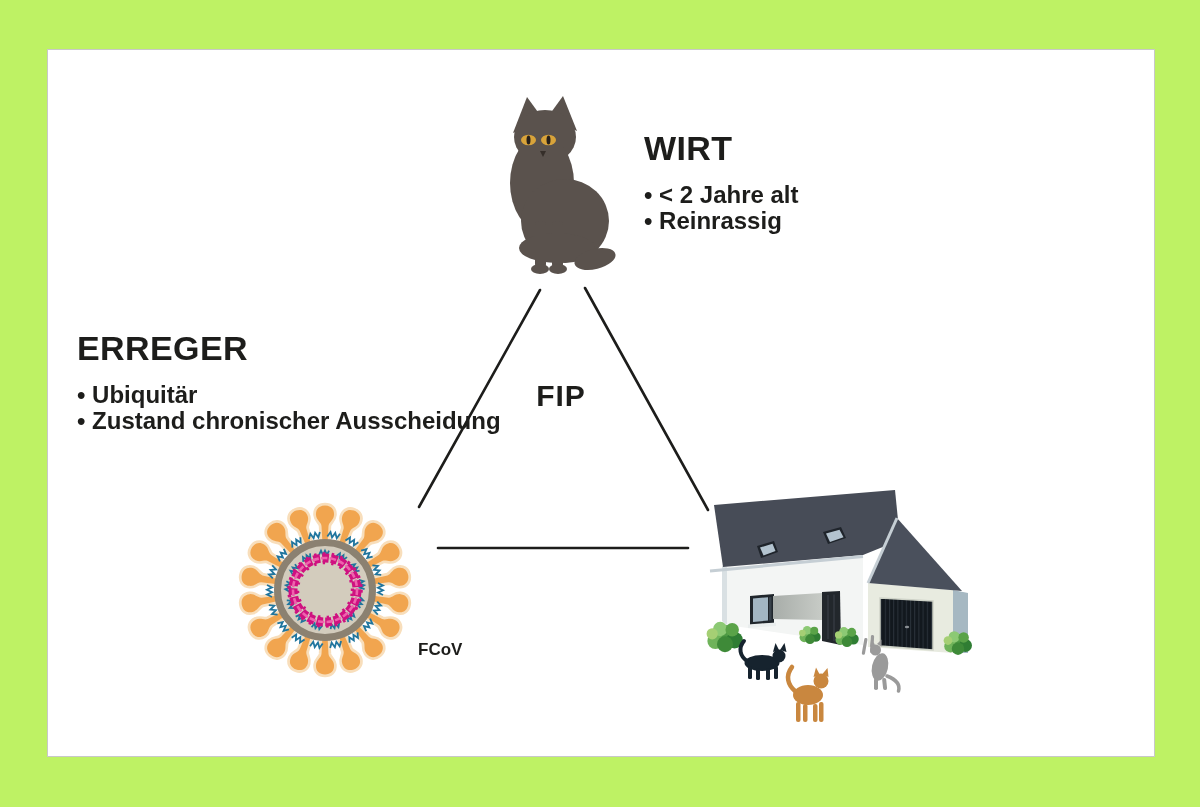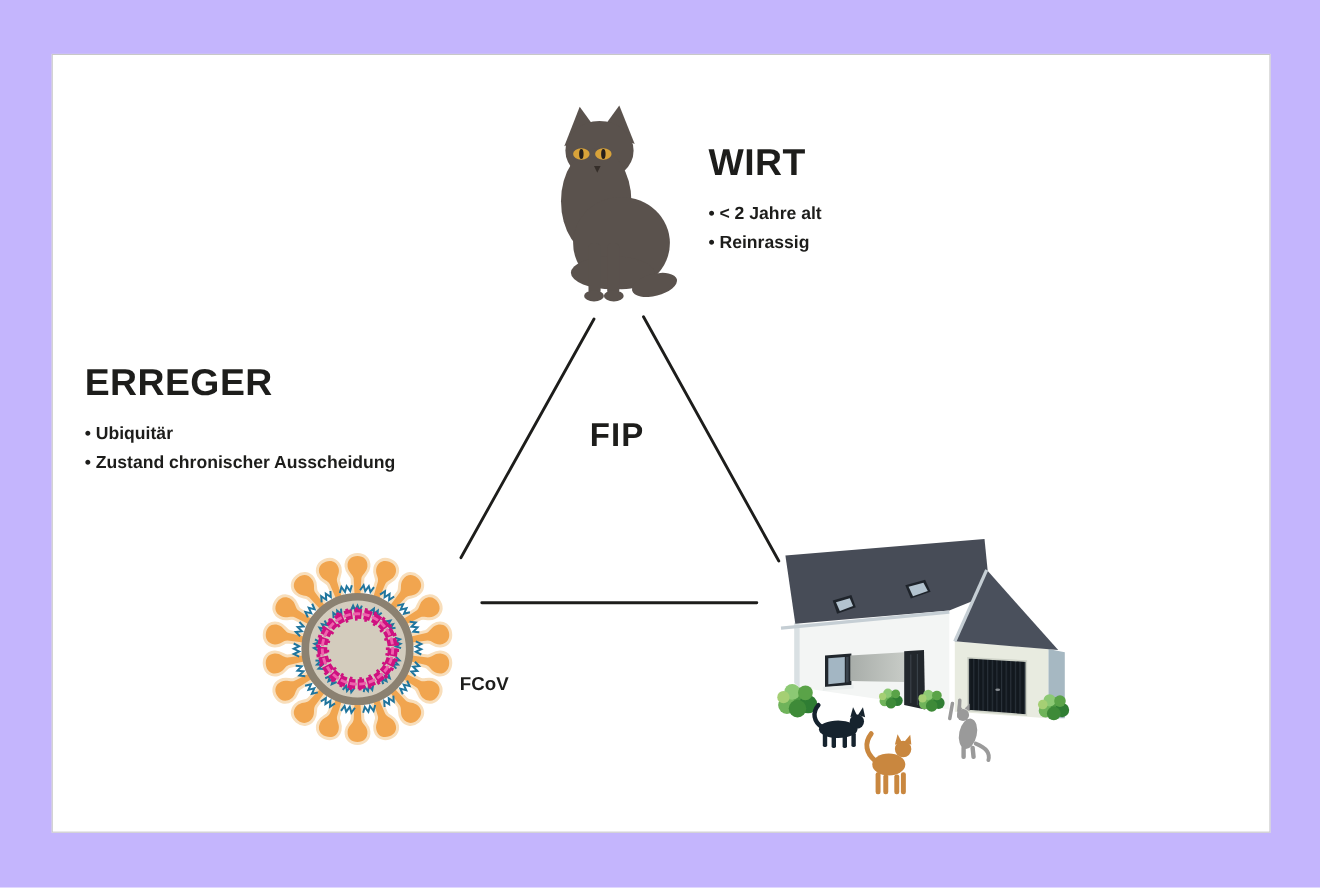--- a/index.html
+++ b/index.html
@@ -1,40 +1,40 @@
 <!DOCTYPE html>
 <html><head>
 <meta charset="utf-8">
 <style>
   * { margin:0; padding:0; box-sizing:border-box; }
   html,body { background:#ffffff; }
   .stage {
-    position:relative; width:1200px; height:807px; background:#c4b5fd;
+    position:relative; width:1200px; height:807px; background:#bef264;
     font-family:"Liberation Sans", sans-serif; color:#1d1d1b; overflow:hidden;
   }
   .frame {
     position:absolute; left:47px; top:49px; width:1108px; height:708px;
     border:1px solid #c8c8c8; background:#ffffff;
   }
   .abs { position:absolute; }
   .node h2 {
     font-size:34px; font-weight:bold; line-height:1.05; letter-spacing:.4px;
     color:#1d1d1b;
   }
   .node ul { list-style:none; margin:15px 0 0 0; padding:0; }
   .node li {
-    font-size:16px; font-weight:bold; line-height:26px; color:#1d1d1b;
+    font-size:24px; font-weight:bold; line-height:26px; color:#1d1d1b;
     white-space:nowrap;
   }
   .node li::before { content:"\2022\00a0"; }
   .fip {
     font-size:30px; font-weight:bold; letter-spacing:1px; color:#1d1d1b;
     width:110px; text-align:center;
   }
-  .fcov { font-size:17px; font-weight:bold; color:#1d1d1b; }
+  .fcov { font-size:17px; font-weight:bold; color:#1d1d1b;margin-top:28px; }
   svg { display:block; }
 </style>
 </head>
 <body>
 
 <div class="stage">
   <div class="frame"></div>
 
   <svg class="abs" style="left:0;top:0" width="1200" height="807" viewBox="0 0 1200 807">
     <g stroke="#1d1d1b" stroke-width="2.6" stroke-linecap="round">

